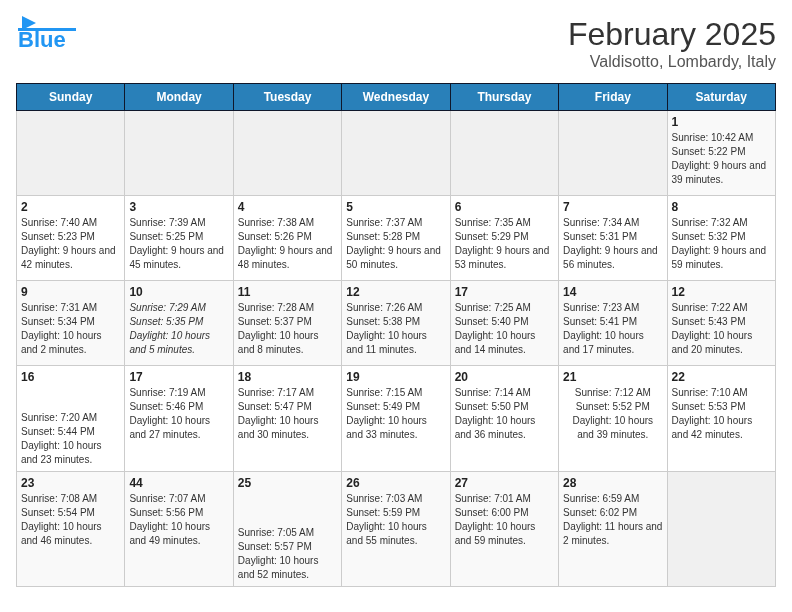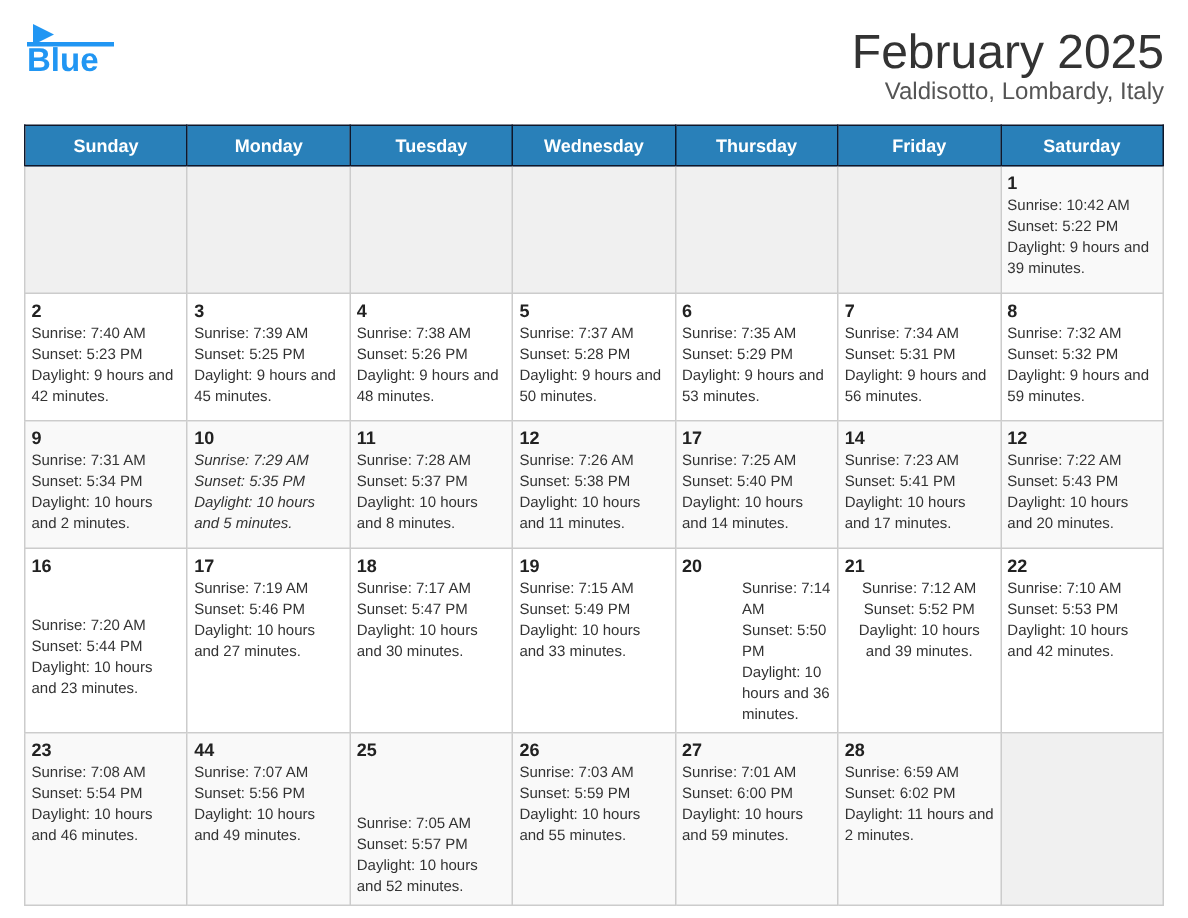--- a/index.html
+++ b/index.html
@@ -236,21 +236,21 @@
 Daylight: 10 hours and 30 minutes.</div>
         </td>
         <td>
           <span class="day-num">19</span>
           <div class="day-info" style="white-space: pre-line;">Sunrise: 7:15 AM
 Sunset: 5:49 PM
 Daylight: 10 hours and 33 minutes.</div>
         </td>
         <td>
           <span class="day-num">20</span>
-          <div class="day-info" style="white-space: pre-line; margin-left: 40px;">Sunrise: 7:14 AM
+          <div class="day-info" style="white-space: pre-line;">Sunrise: 7:14 AM
 Sunset: 5:50 PM
 Daylight: 10 hours and 36 minutes.</div>
         </td>
         <td>
           <span class="day-num">21</span>
           <div class="day-info" style="white-space: pre-line; text-align: center;">Sunrise: 7:12 AM
 Sunset: 5:52 PM
 Daylight: 10 hours and 39 minutes.</div>
         </td>
         <td>

